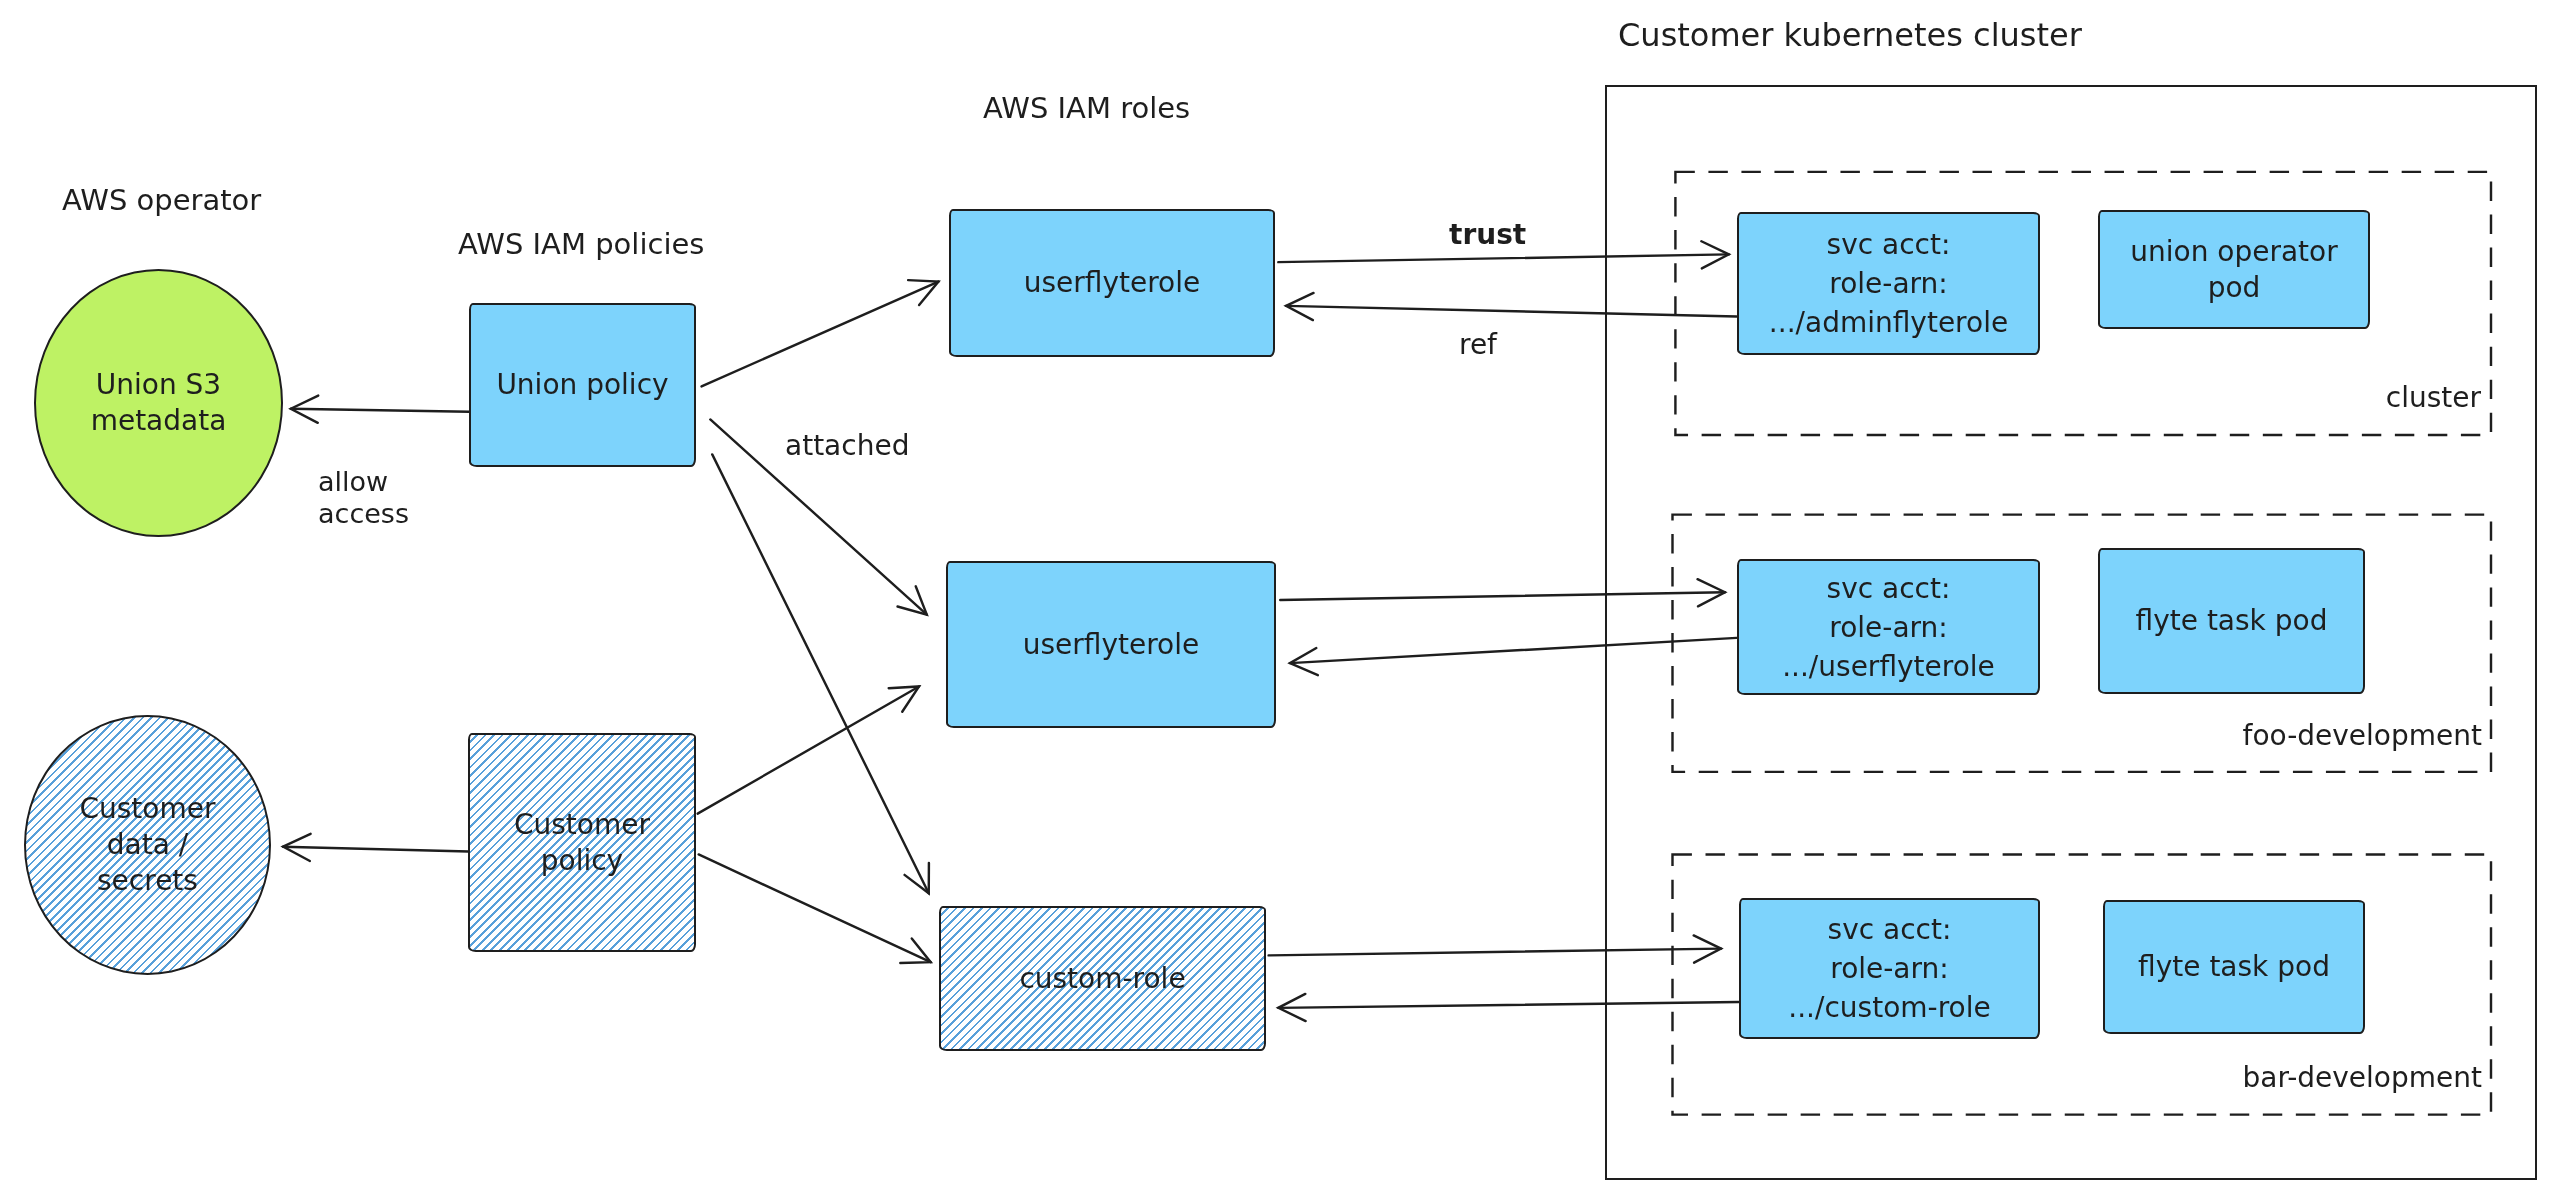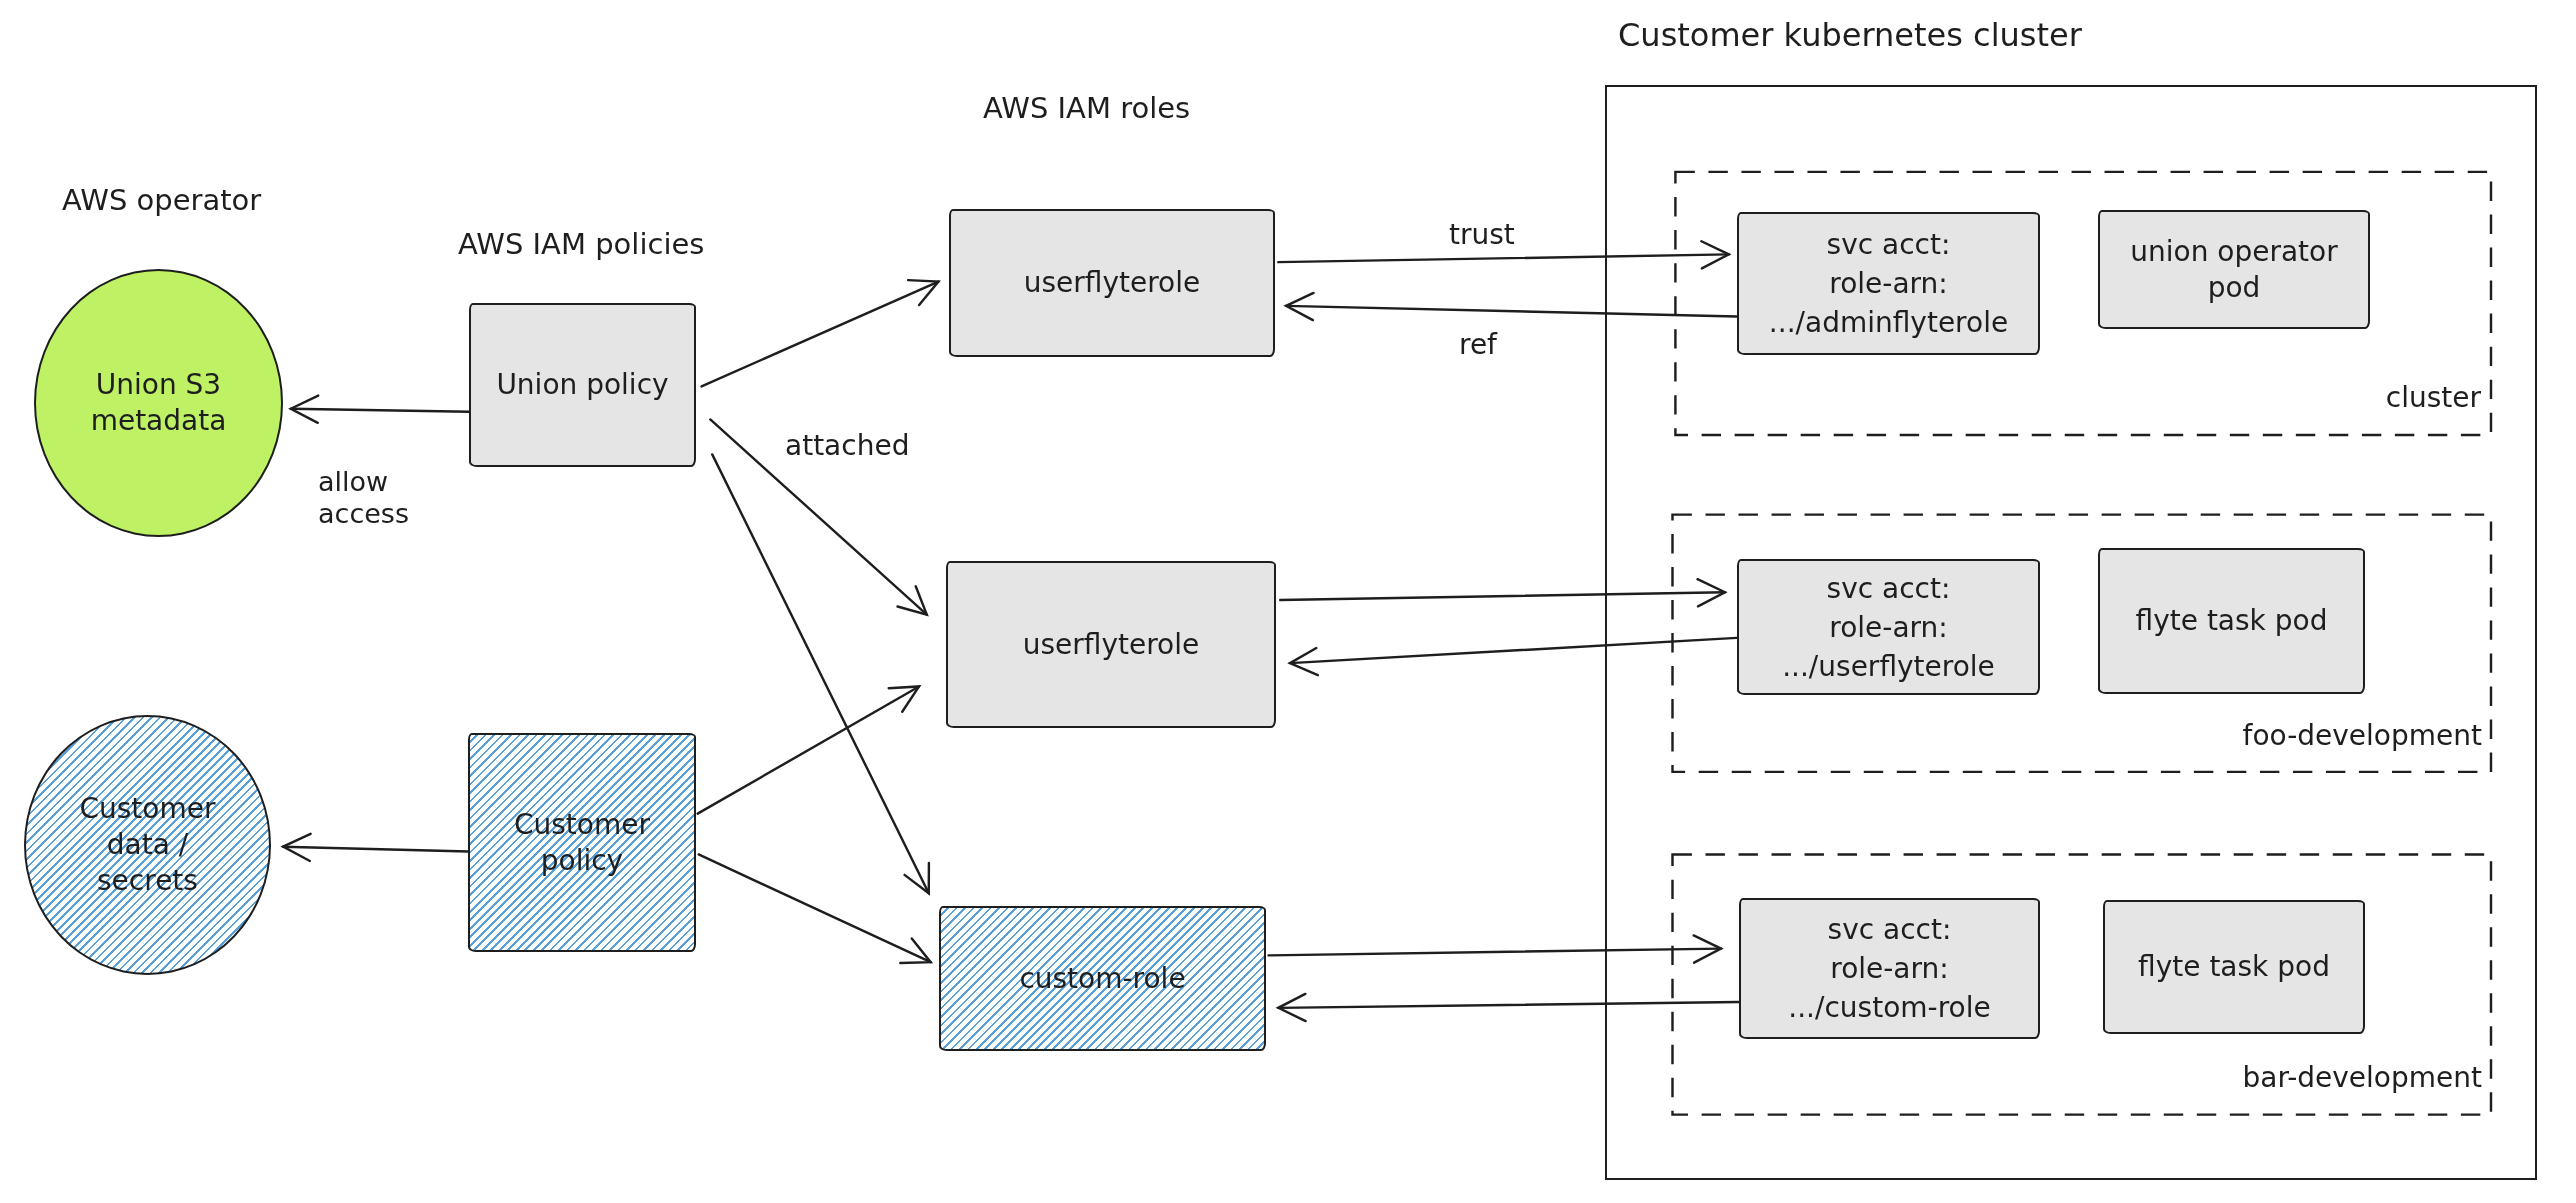--- a/index.html
+++ b/index.html
@@ -2,21 +2,21 @@
 <html><head>
 <meta charset="utf-8">
 <style>
   html,body{margin:0;padding:0;background:#ffffff;}
   .canvas{
     position:relative;width:2576px;height:1203px;background:#ffffff;overflow:hidden;
     font-family:"DejaVu Sans",sans-serif;color:#1e1e1e;
   }
   .arrows{position:absolute;left:0;top:0;z-index:1;}
   .shape{position:absolute;box-sizing:border-box;z-index:2;display:flex;align-items:center;justify-content:center;text-align:center;}
-  .rect{border:2.4px solid #1e1e1e;background:#e5e5e5;border-radius:3.9px 6.8px 4.9px 7.8px / 6.8px 3.9px 7.8px 4.9px;}
+  .rect{border:2.4px solid #1e1e1e;background:#7dd3fc;border-radius:3.9px 6.8px 4.9px 7.8px / 6.8px 3.9px 7.8px 4.9px;}
   .ellipse{border:2.9px solid #1e1e1e;background:#bef264;border-radius:50%;}
   .hatch{
     background-color:#ffffff;
     background-image:repeating-linear-gradient(135deg,
       rgba(79,155,216,0) 0px, rgba(79,155,216,0) 4.1px,
       rgba(79,155,216,0.95) 4.1px, rgba(79,155,216,0.95) 6px);
   }
   .cluster{position:absolute;box-sizing:border-box;border:2.9px solid #1e1e1e;background:transparent;z-index:0;}
   .label{position:absolute;z-index:3;white-space:nowrap;}
   .section-label{font-size:29px;}
@@ -63,21 +63,21 @@
   <div class="cluster" style="left:1605px;top:85px;width:932px;height:1095px;"></div>
 
   <div class="label section-label" style="left:62px;top:183px;">AWS operator</div>
   <div class="label section-label" style="left:458px;top:227px;">AWS IAM policies</div>
   <div class="label section-label" style="left:983px;top:91px;">AWS IAM roles</div>
   <div class="label cluster-title" style="left:1618px;top:15.5px;">Customer kubernetes cluster</div>
 
   <div class="label anno ml" style="left:318px;top:466px;line-height:32px;">allow
 access</div>
   <div class="label anno" style="left:785px;top:429px;font-size:28px;">attached</div>
-  <div class="label anno" style="left:1449px;top:218px;font-size:28px;">trust</div>
+  <div class="label anno" style="left:1449px;top:218px;font-size:28px;font-weight:bold;">trust</div>
   <div class="label anno" style="left:1459px;top:328px;font-size:28px;">ref</div>
 
   <div class="shape ellipse" style="left:34px;top:269px;width:249px;height:268px;">
     <div class="shape-label ml">Union S3
 metadata</div>
   </div>
   <div class="shape ellipse hatch" style="left:24px;top:715px;width:247px;height:260px;">
     <div class="shape-label ml">Customer
 data /
 secrets</div>

